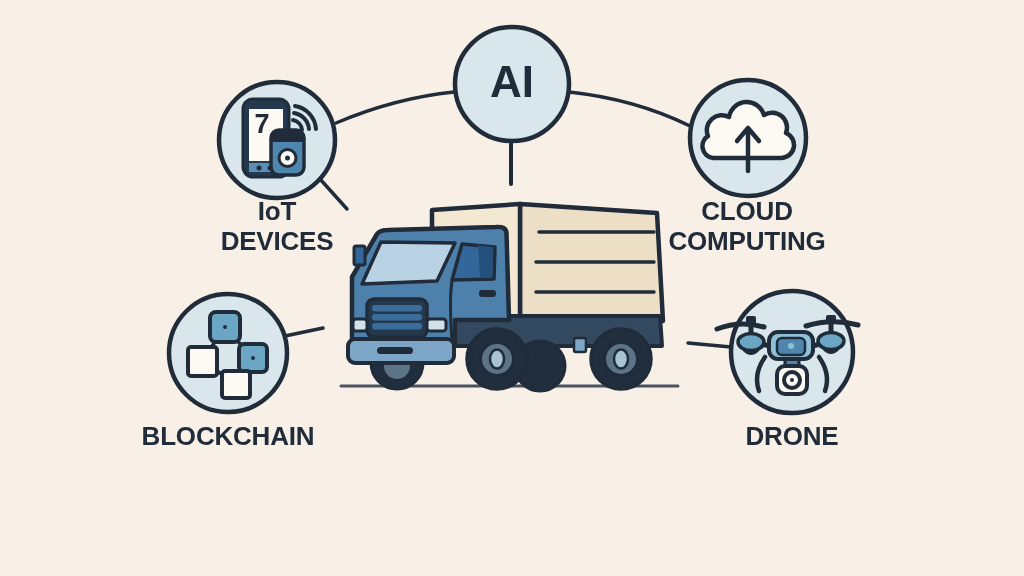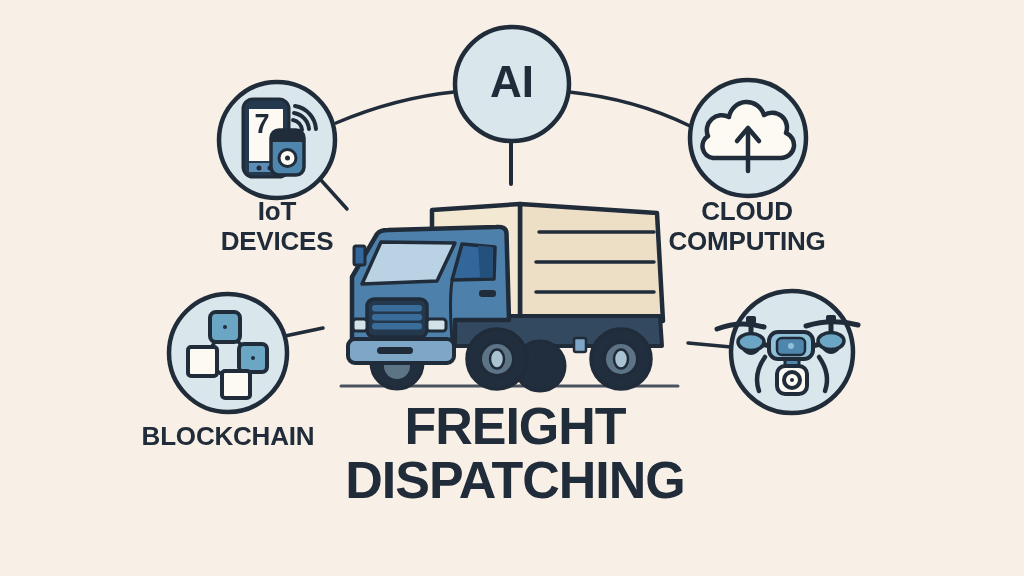--- a/index.html
+++ b/index.html
@@ -178,15 +178,14 @@
       </g>
     </g>
   </svg>
 
   <div class="label ai-label">AI</div>
   <div class="label node-label iot-label">IoT
 DEVICES</div>
   <div class="label node-label cloud-label">CLOUD
 COMPUTING</div>
   <div class="label node-label blockchain-label">BLOCKCHAIN</div>
-  <div class="label title-label">FREIGHT
-DISPATCHING</div>
+  <div class="label node-label drone-label">DRONE</div>
 </div>
 
 </body></html>

